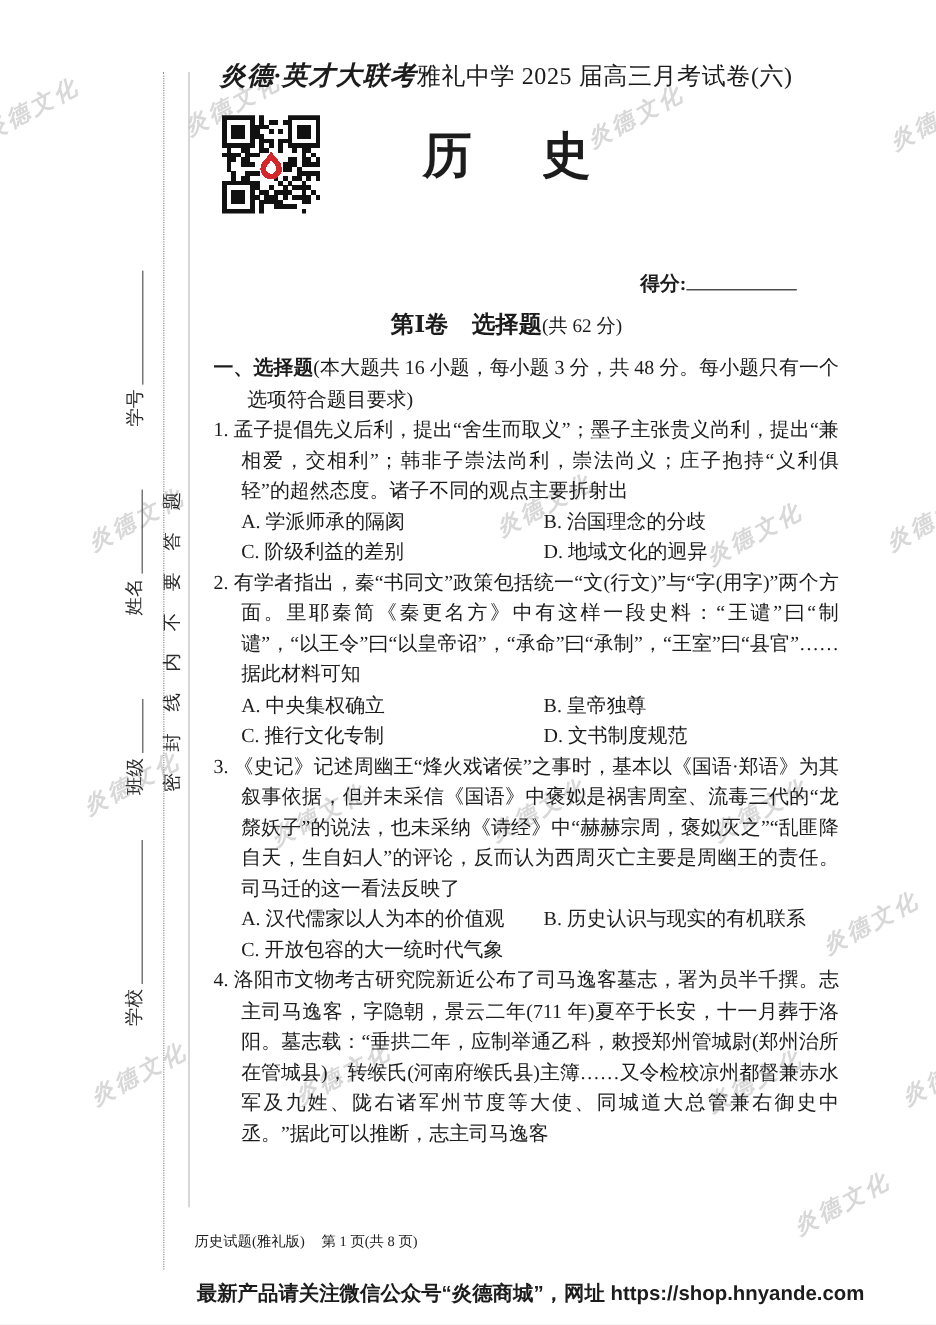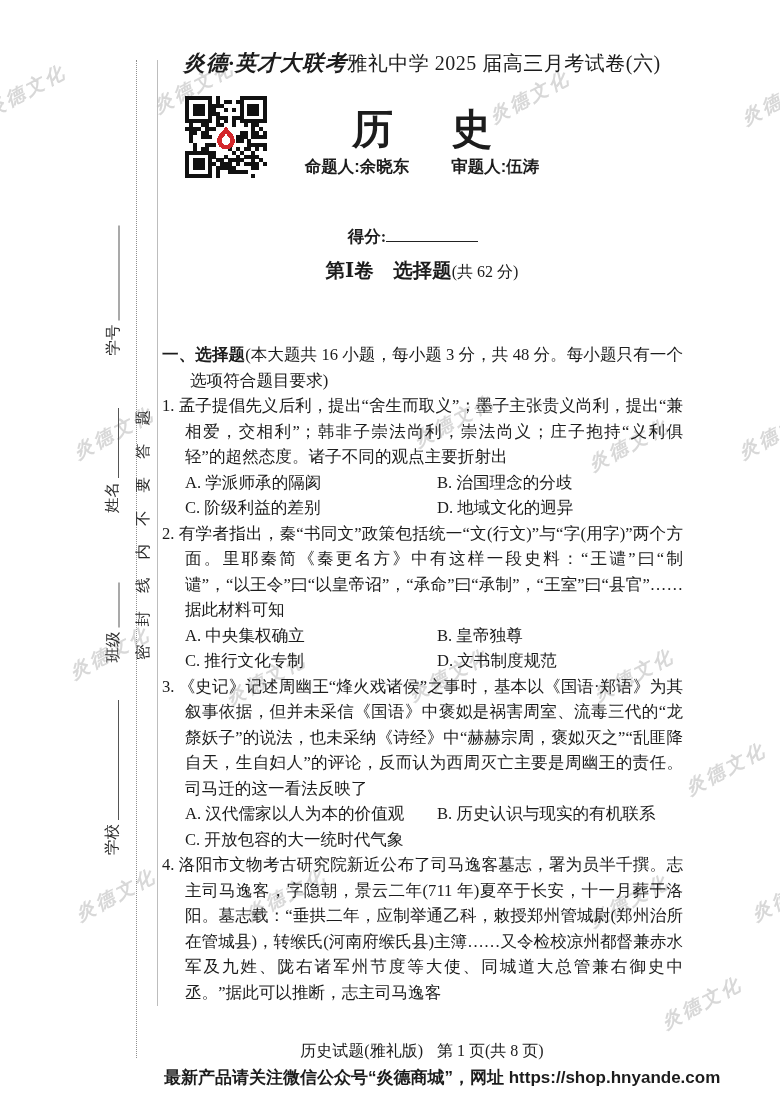--- a/index.html
+++ b/index.html
@@ -25,34 +25,34 @@
   #exam-title{font-size:20px;letter-spacing:0.5px;}
   #qr-box{position:absolute;left:185px;top:96px;width:82px;height:82px;}
   #subject-row{position:absolute;left:162px;top:102px;width:520px;text-align:center;}
   #subject{font-weight:bold;font-size:41px;letter-spacing:58px;margin-right:-58px;
            font-family:"Liberation Sans","DejaVu Sans",sans-serif;}
   #setter-row{position:absolute;left:162px;top:156px;width:520px;text-align:center;
       font-family:"Liberation Sans","DejaVu Sans",sans-serif;font-weight:bold;font-size:16.5px;}
   #setter-row .gap{display:inline-block;width:42px;}
   #instructions{position:absolute;left:162px;top:196px;width:520px;font-size:16.5px;
       text-indent:2em;line-height:22px;}
-  #score-row{position:absolute;left:162px;top:226px;width:502px;text-align:center;
+  #score-row{position:absolute;left:162px;top:226px;width:502px;text-align:right;
       font-weight:bold;font-size:16.5px;}
   #score-line{display:inline-block;width:92px;border-bottom:1px solid #222;height:14px;}
   #section-row{position:absolute;left:162px;top:257px;width:520px;text-align:center;}
   #section-bold{font-weight:bold;font-size:19.5px;}
   #section-note{font-size:16px;}
   
-  #main{position:absolute;left:162px;top:294px;width:521px;font-size:16.6px;line-height:25.5px;margin-top:48px;}
+  #main{position:absolute;left:178px;top:294px;width:521px;font-size:16.6px;line-height:25.5px;}
   .part-head{padding-left:28px;text-indent:-28px;text-align:justify;}
   .part-lead{font-weight:bold;}
   .q-text{padding-left:23px;text-indent:-23px;text-align:justify;}
   .q-opts{display:grid;grid-template-columns:252px 1fr;padding-left:23px;}
   
-  #page-footer{position:absolute;left:162px;top:1026px;width:520px;text-align:center;font-size:16px;margin-top:15px;}
+  #page-footer{position:absolute;left:162px;top:1026px;width:520px;font-size:12px;}
   #page-footer .sp{display:inline-block;width:14px;}
   #promo{position:absolute;left:164px;top:1066px;width:560px;
       font-family:"Liberation Sans","DejaVu Sans",sans-serif;font-weight:bold;font-size:17px;}
 </style>
 </head>
 <body>
 
 <div id="page">
 
   <div id="watermarks">
@@ -240,23 +240,20 @@
         <rect x="1" y="15" width="5" height="5" fill="#fff"></rect>
         <rect x="2" y="16" width="3" height="3"></rect>
         <path d="M10.5 7.7c.75 1.5 2.3 2.1 2.3 3.7a2.3 2.3 0 1 1-4.6 0c0-1.6 1.55-2.2 2.3-3.7z" fill="#d3272c"></path>
                  <path d="M10.5 9.6c.3.7 1.1 1 1.1 1.8a1.1 1.1 0 1 1-2.2 0c0-.8.8-1.1 1.1-1.8z" fill="#fff"></path>
       </svg></div>
 
   <div id="subject-row">
     <span id="subject">历史</span>
   </div>
 
-  <div id="setter-row">
-    <span>命题人:余晓东</span><span class="gap"></span><span>审题人:伍涛</span>
-  </div>
 
 
   <div id="score-row">
     <span>得分:</span><span id="score-line"></span>
   </div>
 
   <div id="section-row">
     <span id="section-bold">第Ⅰ卷　选择题</span><span id="section-note">(共 62 分)</span>
   </div>
 

